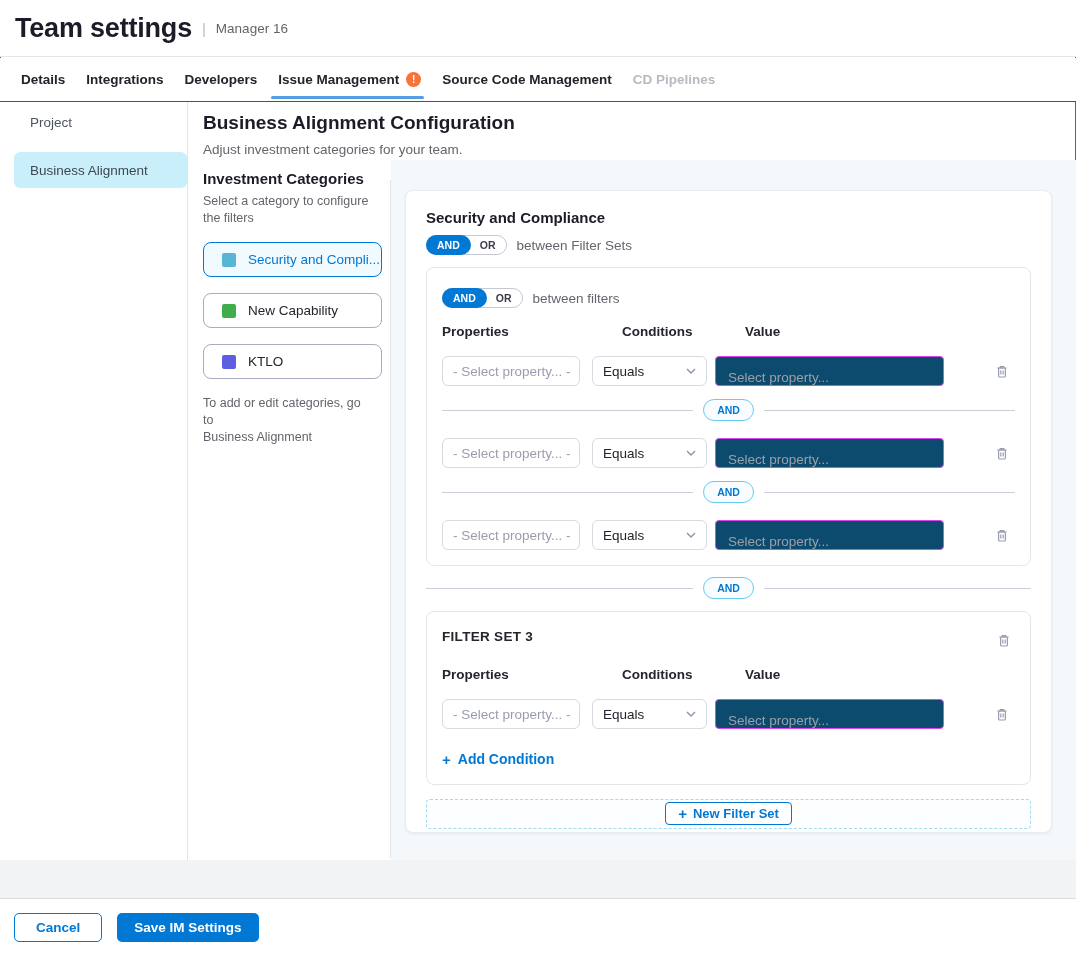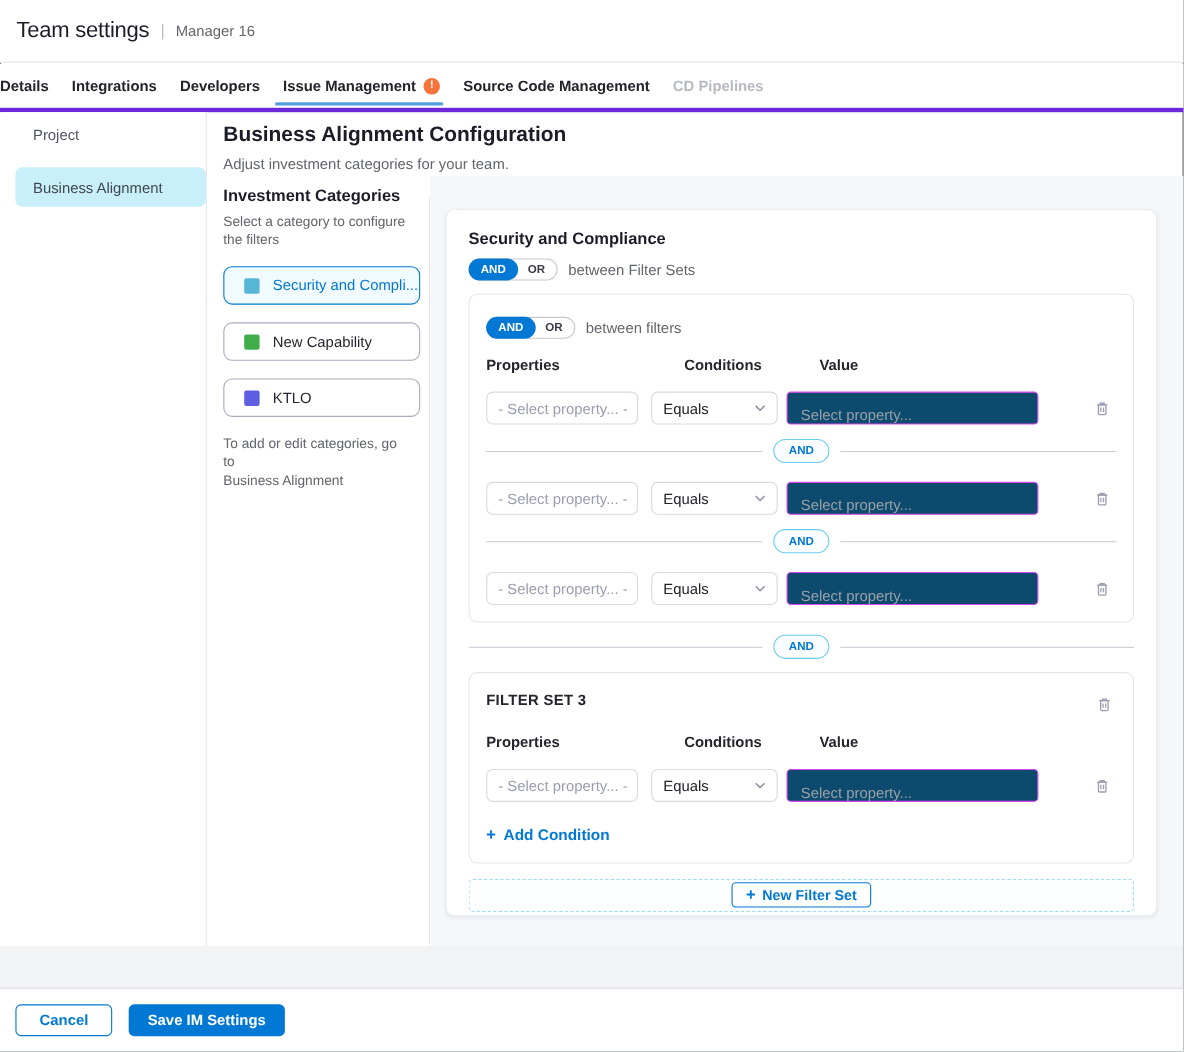--- a/index.html
+++ b/index.html
@@ -3,27 +3,27 @@
 <meta charset="utf-8">
 <style>
   * { margin:0; padding:0; box-sizing:border-box; }
   body { background:#fff; font-family:"Liberation Sans", sans-serif; }
   .page { position:relative; width:1076px; height:956px; background:#fff; overflow:hidden;
           box-shadow: inset 0 0 0 1px #5d6268; }
 
   
   .app-header { position:absolute; top:0; left:0; right:0; height:57px; background:#fff;
                 border-bottom:1px solid #E4E6E8; display:flex; align-items:center; padding-left:15px; }
-  .app-title { font-size:20px; font-weight:normal; color:#1C1C28; letter-spacing:-0.2px; }
+  .app-title { font-size:27px; font-weight:bold; color:#1C1C28; letter-spacing:-0.2px; }
   .app-sep { color:#B9BCC4; margin:0 10px; font-size:15px; font-weight:normal; }
   .app-context { font-size:13.5px; color:#63656C; }
 
   
   .tabbar { position:absolute; top:58px; left:0; right:0; height:44px; background:#fff;
-            border-bottom:4px solid #6d28d9; display:flex; align-items:center; }
+            border-bottom:1px solid #6d28d9; display:flex; align-items:center; padding-left:21px; }
   .tab { position:relative; height:100%; display:flex; align-items:center; margin-right:21px;
          font-size:13.5px; font-weight:bold; color:#22232B; cursor:pointer; }
   .tab.disabled { color:#B7BAC1; cursor:default; }
   .tab-underline { position:absolute; left:-7px; right:-3px; bottom:2px; height:3px;
                    background:#539FE1; border-radius:2px; }
   .tab-badge { width:15px; height:15px; border-radius:50%; background:#F6743B; color:#fff;
                font-size:10px; font-weight:bold; display:flex; align-items:center;
                justify-content:center; margin-left:7px; line-height:1; }
 
   

